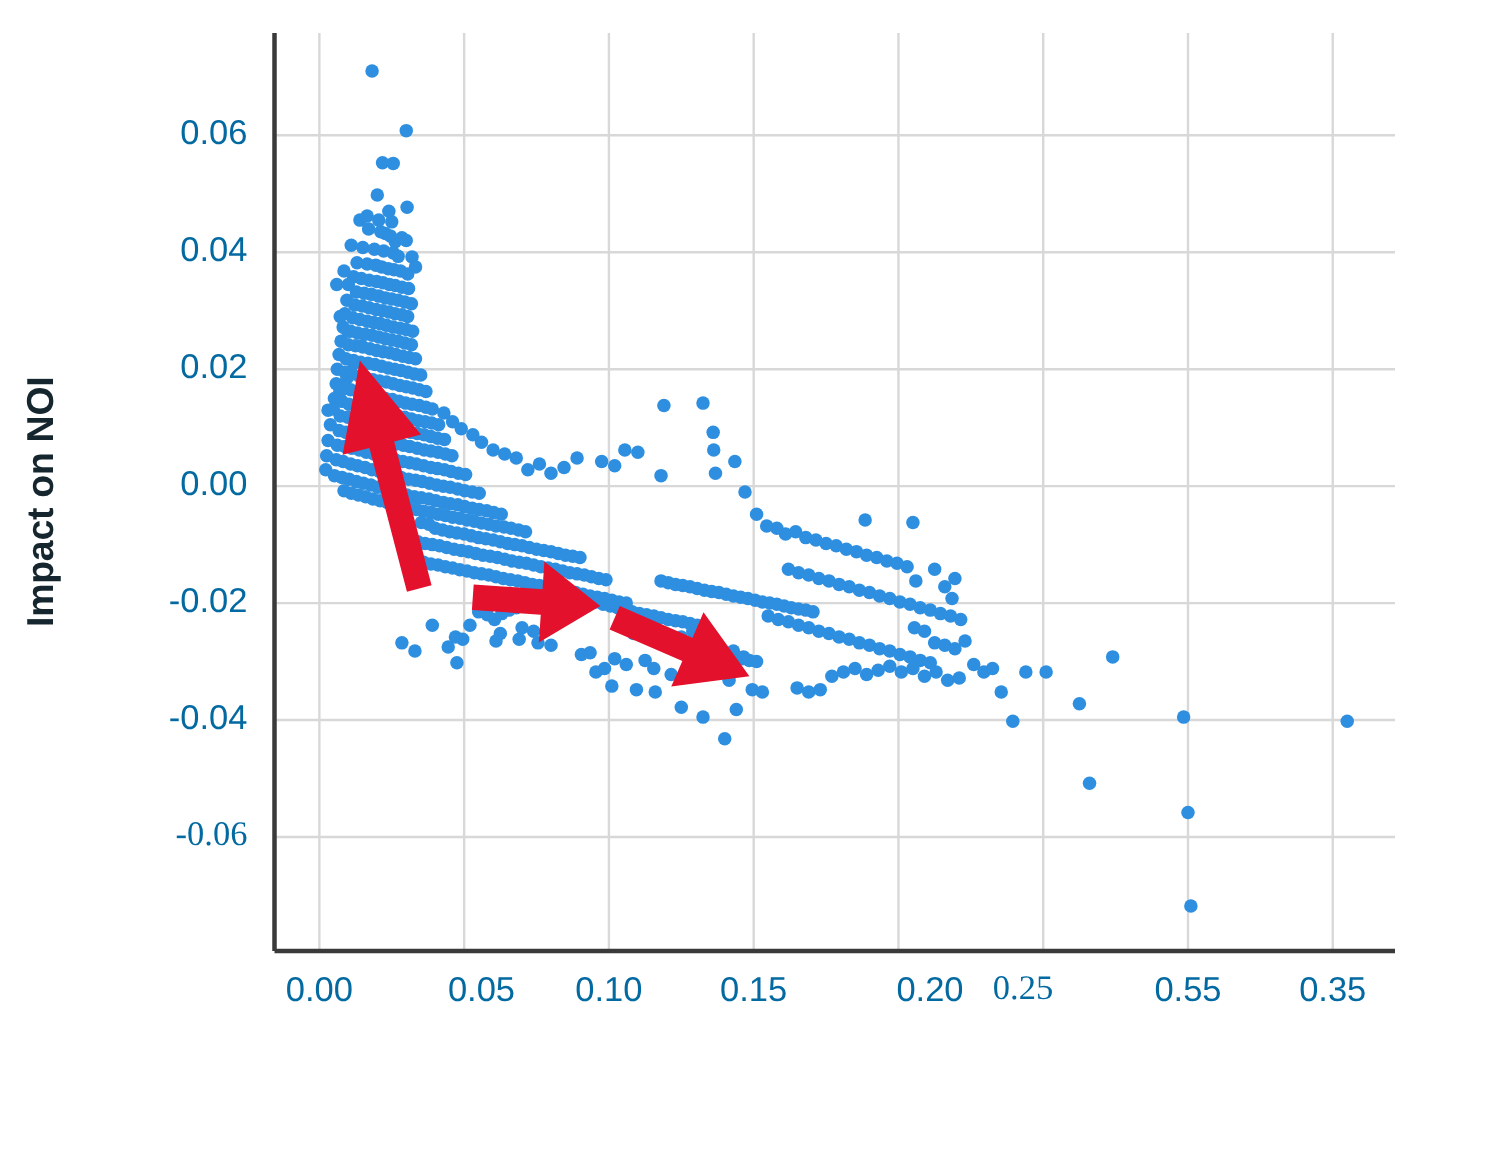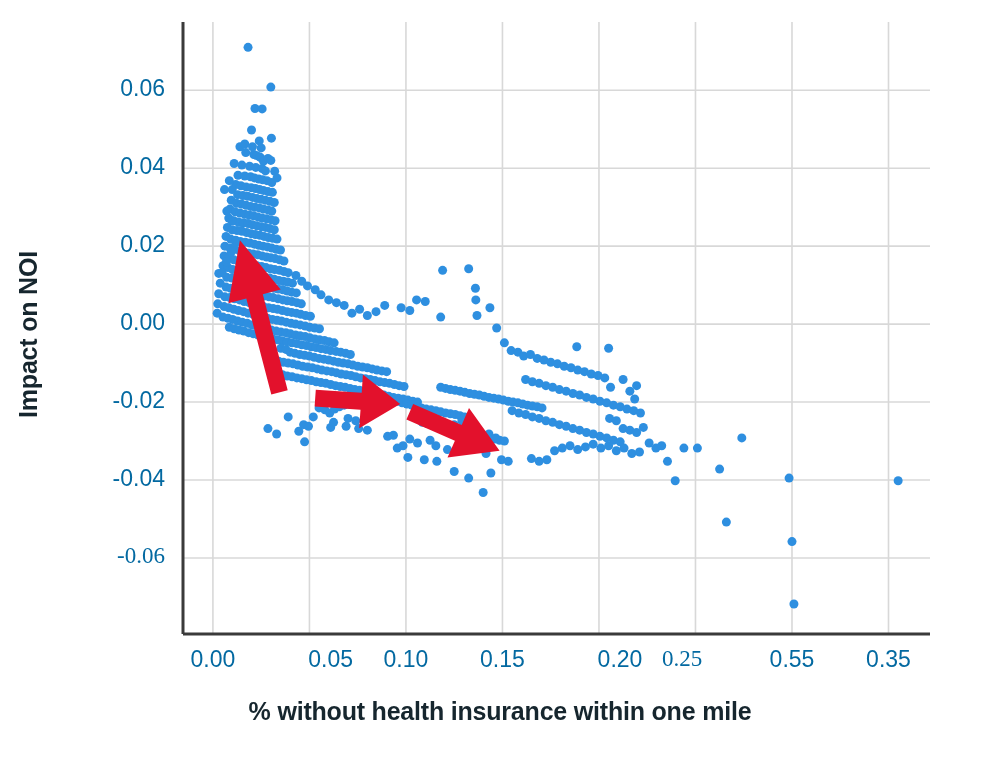--- a/index.html
+++ b/index.html
@@ -709,35 +709,34 @@
       </g>
     <g id="annotations">
         <polygon points="287.7,390.2 262.8,294.3 280.7,289.6 239.9,240.3 228.4,303.2 246.3,298.6 271.3,394.5" fill="#E3112C"></polygon>
         <polygon points="314.6,406.6 360.5,409.8 359.2,428.3 400.2,404.0 362.9,374.4 361.7,392.8 315.8,389.7" fill="#E3112C"></polygon>
         <polygon points="406.4,419.6 454.9,440.7 447.5,457.6 499.6,450.8 469.0,408.1 461.7,425.1 413.2,404.0" fill="#E3112C"></polygon>
       </g>
   </svg>
 
   <div id="xtick-labels">
       <div class="tick-label xtick" style="left: 152.919px;">0.00</div>
-      <div class="tick-label xtick" style="left: 233px; text-align: right;">0.05</div>
+      <div class="tick-label xtick" style="left: 261px;">0.05</div>
       <div class="tick-label xtick" style="left: 345.942px;">0.10</div>
       <div class="tick-label xtick" style="left: 442.453px;">0.15</div>
       <div class="tick-label xtick" style="left: 560px;">0.20</div>
       <div class="tick-label xtick" style="left: 622px; font-family: Liberation Serif, serif;">0.25</div>
       <div class="tick-label xtick" style="left: 731.988px;">0.55</div>
       <div class="tick-label xtick" style="left: 828.5px;">0.35</div>
     </div>
   <div id="ytick-labels">
       <div class="tick-label ytick" style="left: 45px; top: 75.2166px;">0.06</div>
       <div class="tick-label ytick" style="left: 45px; top: 153.178px;">0.04</div>
       <div class="tick-label ytick" style="left: 45px; top: 231.14px;">0.02</div>
       <div class="tick-label ytick" style="left: 45px; top: 309.102px;">0.00</div>
       <div class="tick-label ytick" style="left: 45px; top: 387.064px;">-0.02</div>
       <div class="tick-label ytick" style="left: 45px; top: 465.025px;">-0.04</div>
       <div class="tick-label ytick" style="left: 45px; top: 542.987px; font-family: Liberation Serif, serif;">-0.06</div>
     </div>
 
-  <div id="xlabel" class="axis-title">% without health insurance within one mile</div>
 
   <div id="ylabel" class="axis-title">Impact on NOI</div>
 
 </div>
 
 </body></html>

